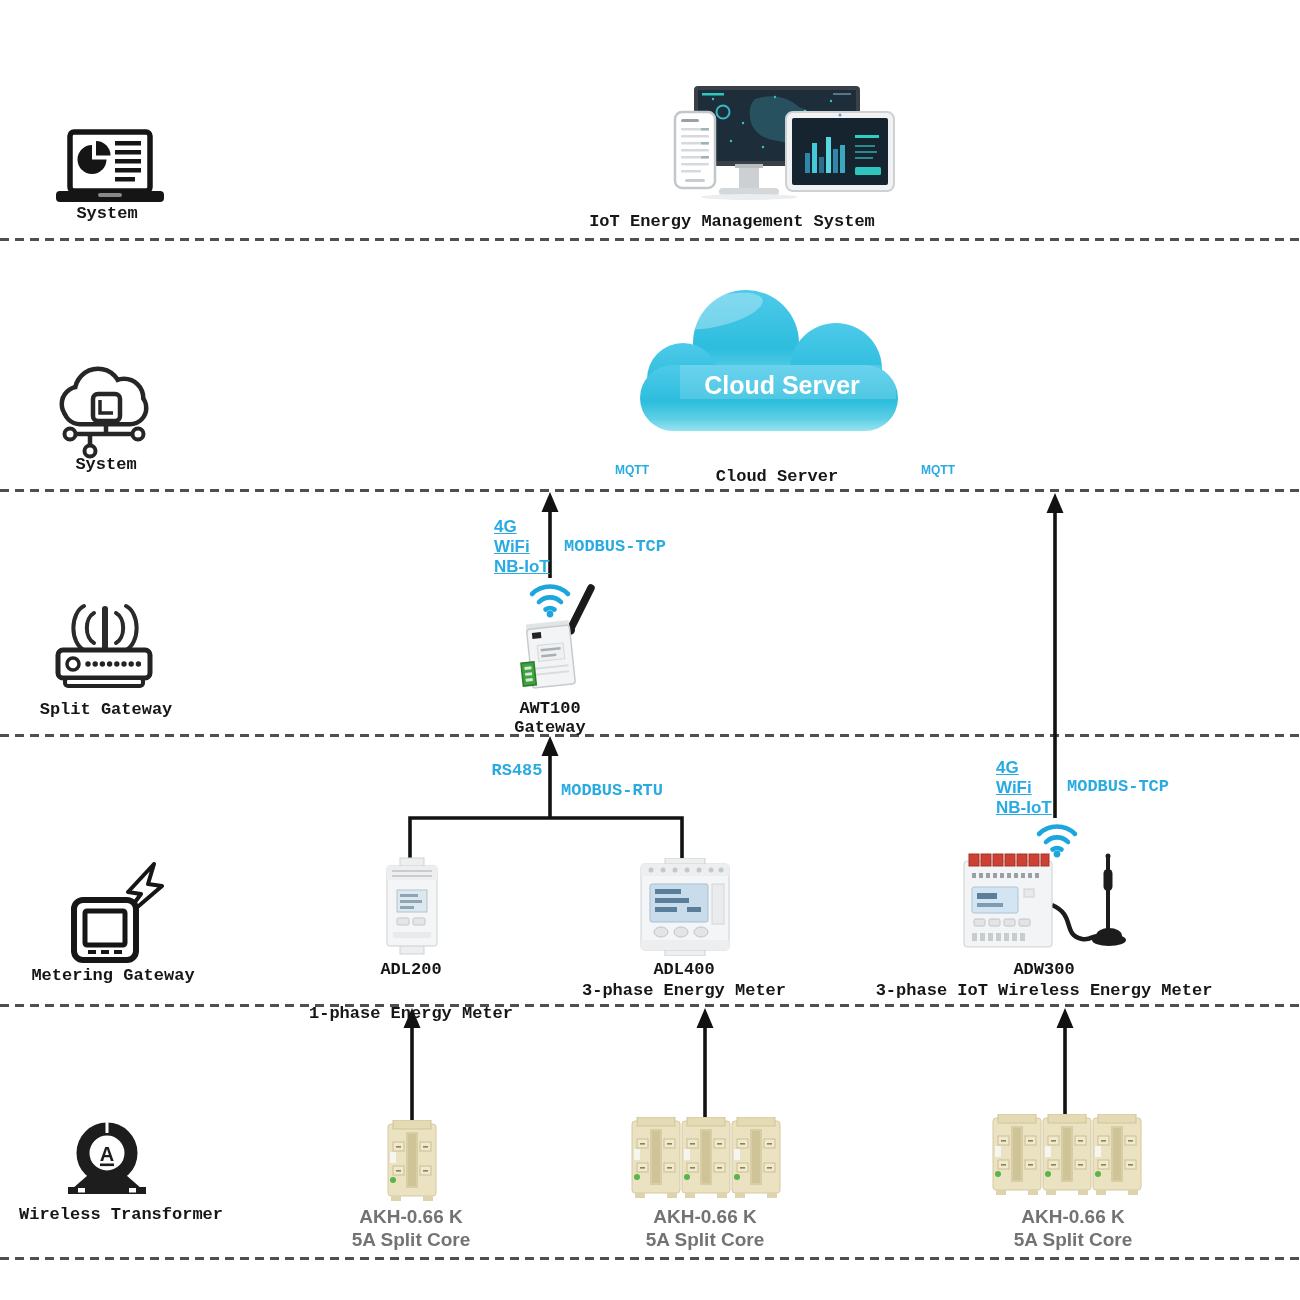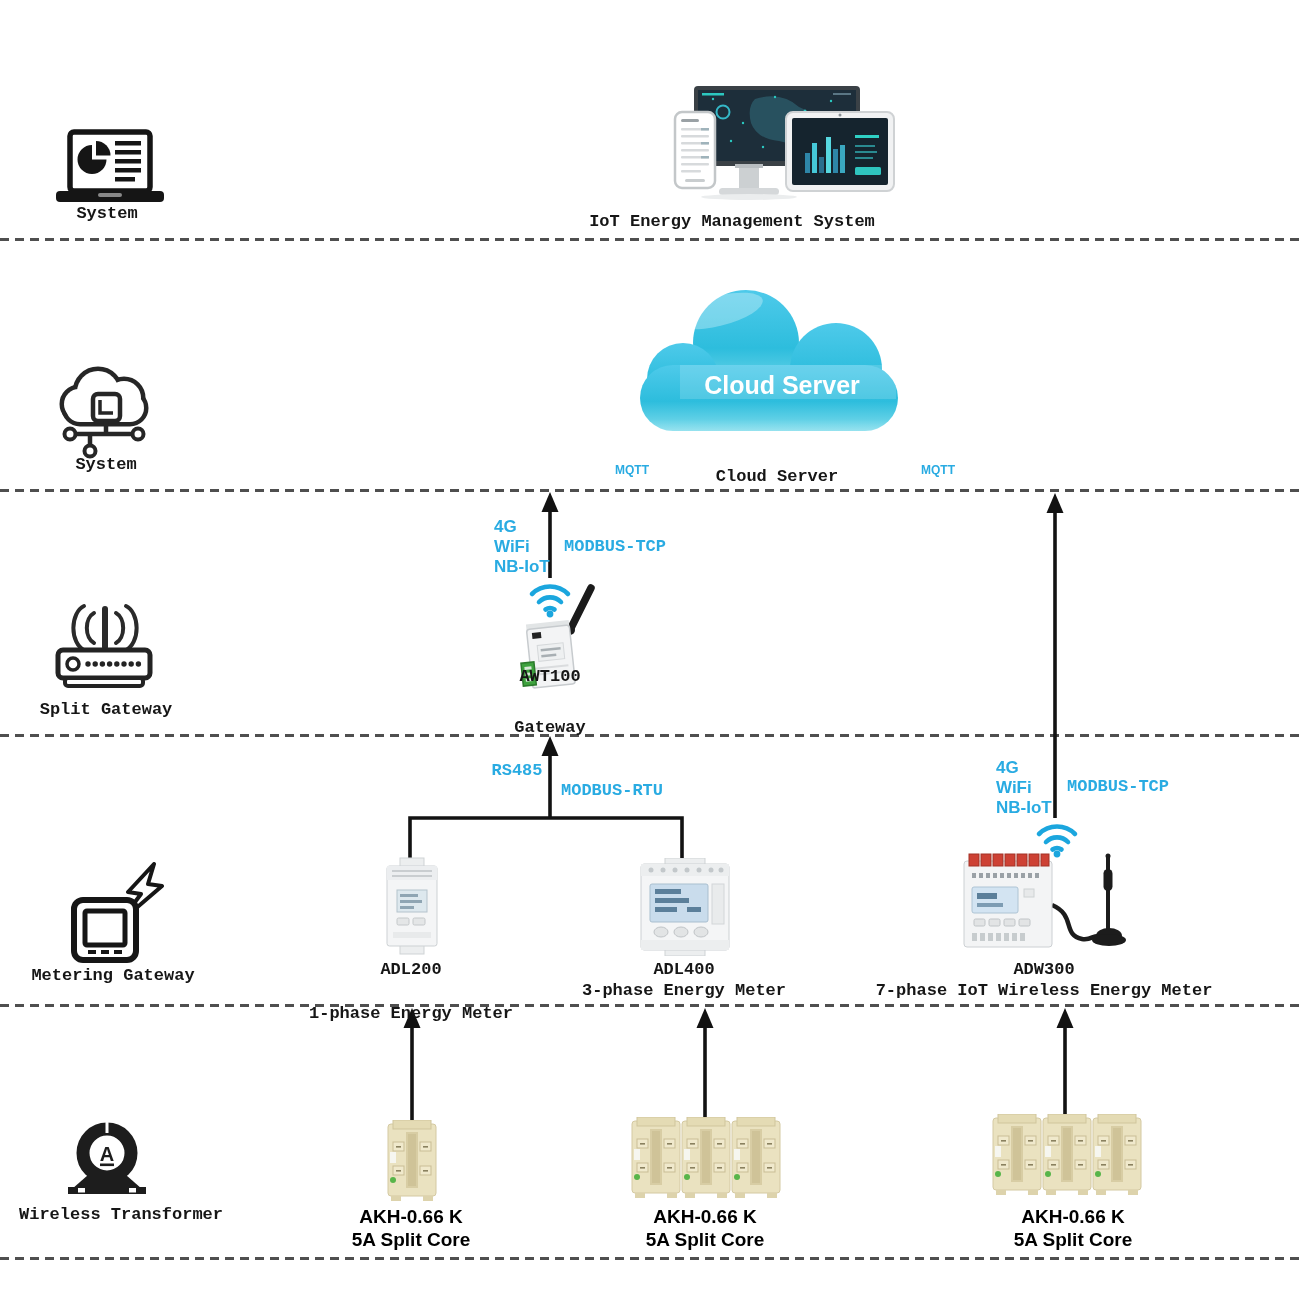--- a/index.html
+++ b/index.html
@@ -1,25 +1,25 @@
 <!DOCTYPE html>
 <html><head>
 <meta charset="utf-8">
 <style>
   html,body{margin:0;padding:0;background:#fff;}
   #canvas{position:relative;width:1300px;height:1300px;background:#fff;overflow:hidden;font-family:"Liberation Sans",sans-serif;}
   .abs{position:absolute;}
   .sep{position:absolute;left:0;width:1300px;height:3px;background:repeating-linear-gradient(90deg,#4f4f4f 0 9px,transparent 9px 15px);}
   .lbl{position:absolute;font-weight:bold;color:#161616;white-space:nowrap;transform:translate(-50%,-50%);text-align:center;}
   .f17{font-size:17px;font-family:Liberation Mono, monospace;}
-  .f19{font-size:19px;color:#000000;}
+  .f19{font-size:19px;color:#737373;}
   .f12{font-size:12px;}
   .cy{color:#29abe2;}
   .wl{position:absolute;font-weight:bold;color:#29abe2;font-size:17px;line-height:20px;white-space:nowrap;}
-  .wl span{display:block;}
+  .wl span{display:block;text-decoration:underline;}
 </style>
 </head>
 <body>
 
 <div id="canvas">
 
   <div class="sep" style="top:238px"></div>
   <div class="sep" style="top:489px"></div>
   <div class="sep" style="top:734px"></div>
   <div class="sep" style="top:1004px"></div>
@@ -259,21 +259,21 @@
       <rect x="34" y="66" width="20" height="2.5" fill="#a8afb3"></rect>
       <rect x="34" y="72" width="15" height="2.5" fill="#a8afb3"></rect>
       <rect x="26" y="84" width="34" height="2" fill="#dadcde"></rect>
       <rect x="26" y="90" width="34" height="2" fill="#dadcde"></rect>
       <rect x="13" y="78" width="13" height="23" fill="#3ea23e" stroke="#2c7b2c" stroke-width="1.5"></rect>
       <rect x="16" y="82" width="7" height="3" fill="#d8e8d8"></rect>
       <rect x="16" y="88" width="7" height="3" fill="#d8e8d8"></rect>
       <rect x="16" y="94" width="7" height="3" fill="#d8e8d8"></rect>
     </g>
   </svg>
-  <div class="lbl f17" style="left:550px;top:676px">AWT100</div>
+  <div class="lbl f17" style="left:550px;top:708px">AWT100</div>
   <div class="lbl f17" style="left:550px;top:727px">Gateway</div>
 
   <div class="lbl f17 cy" style="left:517px;top:770px">RS485</div>
   <div class="lbl f17 cy" style="left:612px;top:790px">MODBUS-RTU</div>
 
   <div class="wl" style="left:996px;top:758px">
     <span>4G</span>
     <span>WiFi</span>
     <span>NB-IoT</span>
   </div>
@@ -381,21 +381,21 @@
           <rect x="18" y="80" width="5" height="8"></rect>
           <rect x="26" y="80" width="5" height="8"></rect>
           <rect x="34" y="80" width="5" height="8"></rect>
           <rect x="42" y="80" width="5" height="8"></rect>
           <rect x="50" y="80" width="5" height="8"></rect>
           <rect x="58" y="80" width="5" height="8"></rect>
       </g>
     </g>
   </svg>
   <div class="lbl f17" style="left:1044px;top:969px">ADW300</div>
-  <div class="lbl f17" style="left:1044px;top:990px">7-phase IoT Wireless Energy Meter</div>
+  <div class="lbl f17" style="left:1044px;top:990px">3-phase IoT Wireless Energy Meter</div>
 
   <svg width="0" height="0" style="position:absolute">
     <defs>
       <g id="ct-unit">
         <rect x="3" y="4" width="48" height="72" rx="3" fill="#eae2c0" stroke="#d4c9a2"></rect>
         <rect x="8" y="0" width="38" height="9" fill="#e4dbb4" stroke="#d0c59c"></rect>
         <rect x="21" y="12" width="12" height="56" fill="#d8cda4"></rect>
         <rect x="23" y="14" width="8" height="52" fill="#cfc398"></rect>
         <g fill="#f0e9cc" stroke="#c9bd95">
           <rect x="8" y="22" width="11" height="9"></rect>

